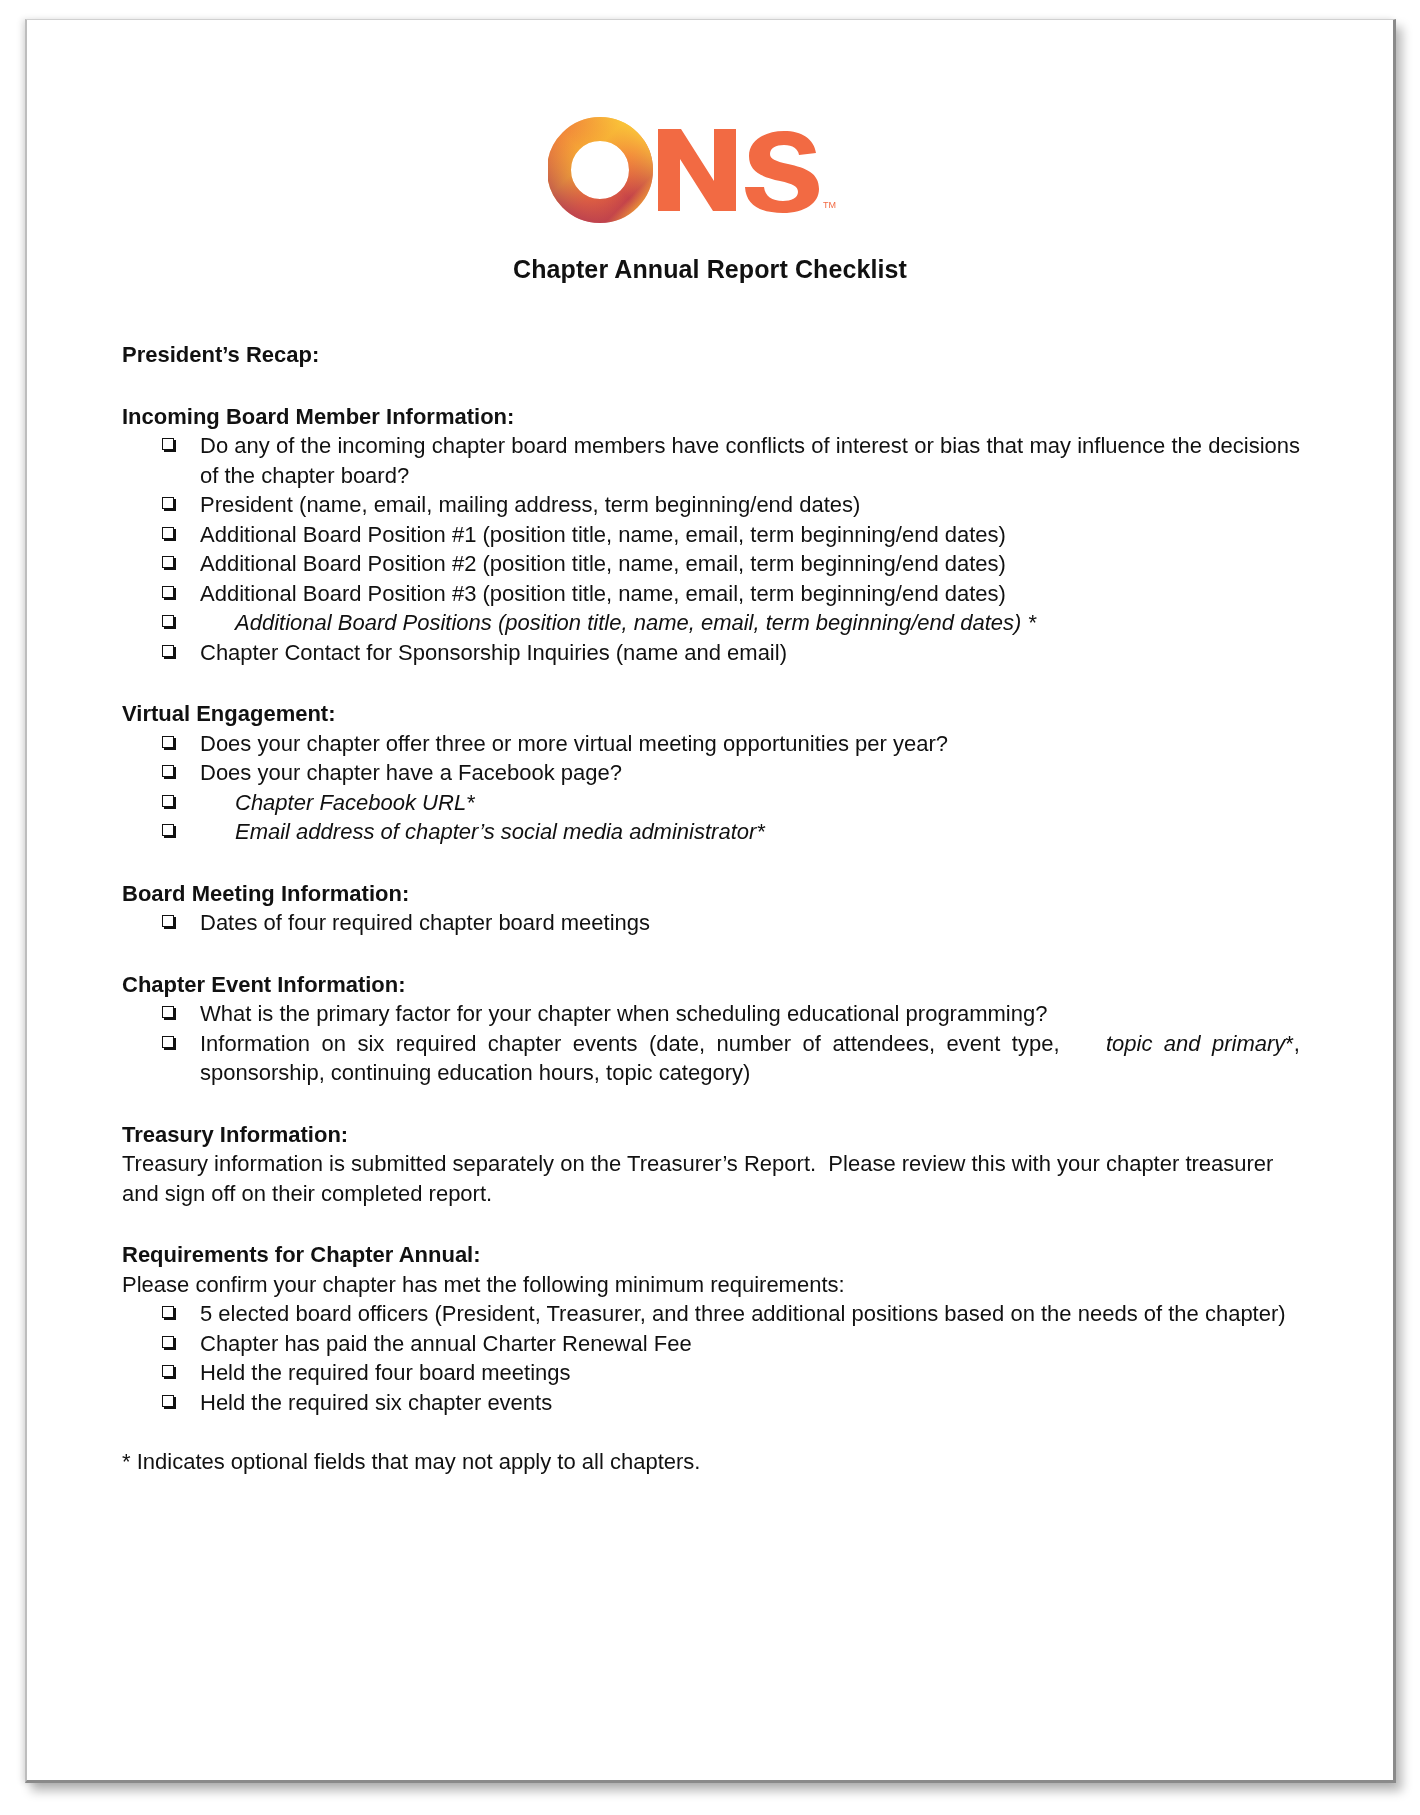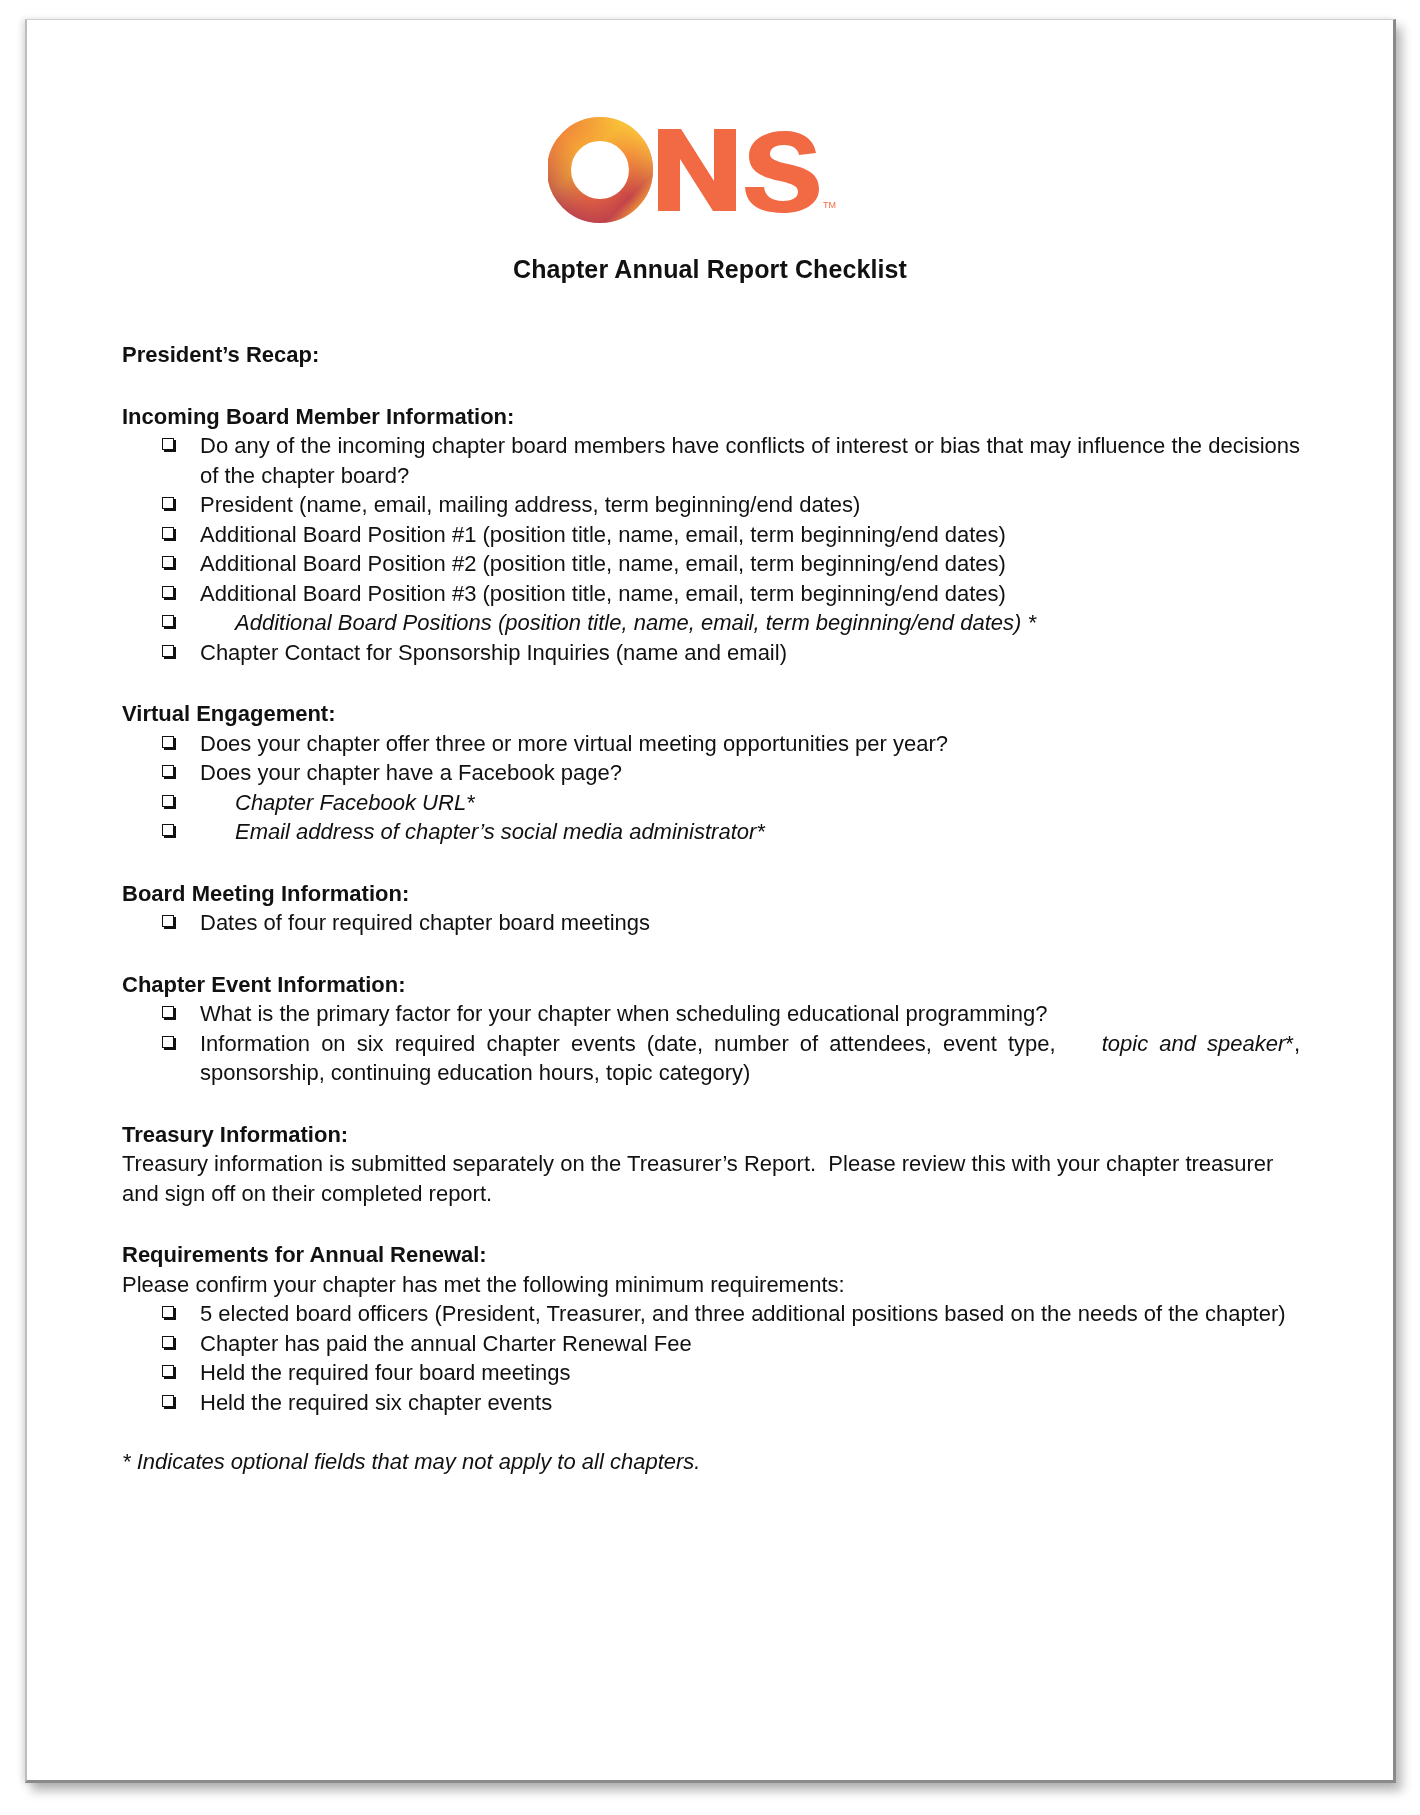--- a/index.html
+++ b/index.html
@@ -30,21 +30,21 @@
   .section { margin-bottom: 29.5px; }
   .heading { font-weight: bold; margin-top: 32px; }
   .para { }
   ul.check { list-style: none; margin: 0; padding: 0; }
   ul.check li { position: relative; padding-left: 78px; text-align: justify; }
   ul.check li .box {
     position: absolute; left: 40px; top: 7px; width: 12px; height: 12px;
     border: 1.6px solid #111; box-shadow: 2px 2px 0 #111; box-sizing: border-box;
   }
   .it { font-style: italic; margin-left: 35px; }
-  .footnote { font-style: italic; }
+  .footnote { }
 </style>
 </head>
 <body>
 
 <div class="page"></div>
 
 <div class="logo">
   <svg viewBox="0 0 330 110">
     <defs>
       <linearGradient id="ringGrad" x1="0" y1="0" x2="1" y2="1">
@@ -107,31 +107,31 @@
     <div class="heading">Board Meeting Information:</div>
     <ul class="check">
       <li><span class="box"></span><span>Dates of four required chapter board meetings</span></li>
     </ul>
   </div>
 
   <div class="section">
     <div class="heading">Chapter Event Information:</div>
     <ul class="check">
       <li><span class="box"></span><span>What is the primary factor for your chapter when scheduling educational programming?</span></li>
-      <li><span class="box"></span><span><span>Information on six required chapter events (date, number of attendees, event type, </span><span class="it">topic and speaker</span><span>*, sponsorship, continuing education hours, topic category)</span></span></li>
+      <li><span class="box"></span><span><span>Information on six required chapter events (date, number of attendees, event type, </span><span class="it">topic and primary</span><span>*, sponsorship, continuing education hours, topic category)</span></span></li>
     </ul>
   </div>
 
   <div class="section">
     <div class="heading">Treasury Information:</div>
     <div class="para" style="white-space: pre-wrap;">Treasury information is submitted separately on the Treasurer’s Report.  Please review this with your chapter treasurer and sign off on their completed report.</div>
   </div>
 
   <div class="section">
-    <div class="heading">Requirements for Annual Renewal:</div>
+    <div class="heading">Requirements for Chapter Annual:</div>
     <div class="para">Please confirm your chapter has met the following minimum requirements:</div>
     <ul class="check">
       <li><span class="box"></span><span>5 elected board officers (President, Treasurer, and three additional positions based on the needs of the chapter)</span></li>
       <li><span class="box"></span><span>Chapter has paid the annual Charter Renewal Fee</span></li>
       <li><span class="box"></span><span>Held the required four board meetings</span></li>
       <li><span class="box"></span><span>Held the required six chapter events</span></li>
     </ul>
   </div>
 
   <div class="footnote">* Indicates optional fields that may not apply to all chapters.</div>

